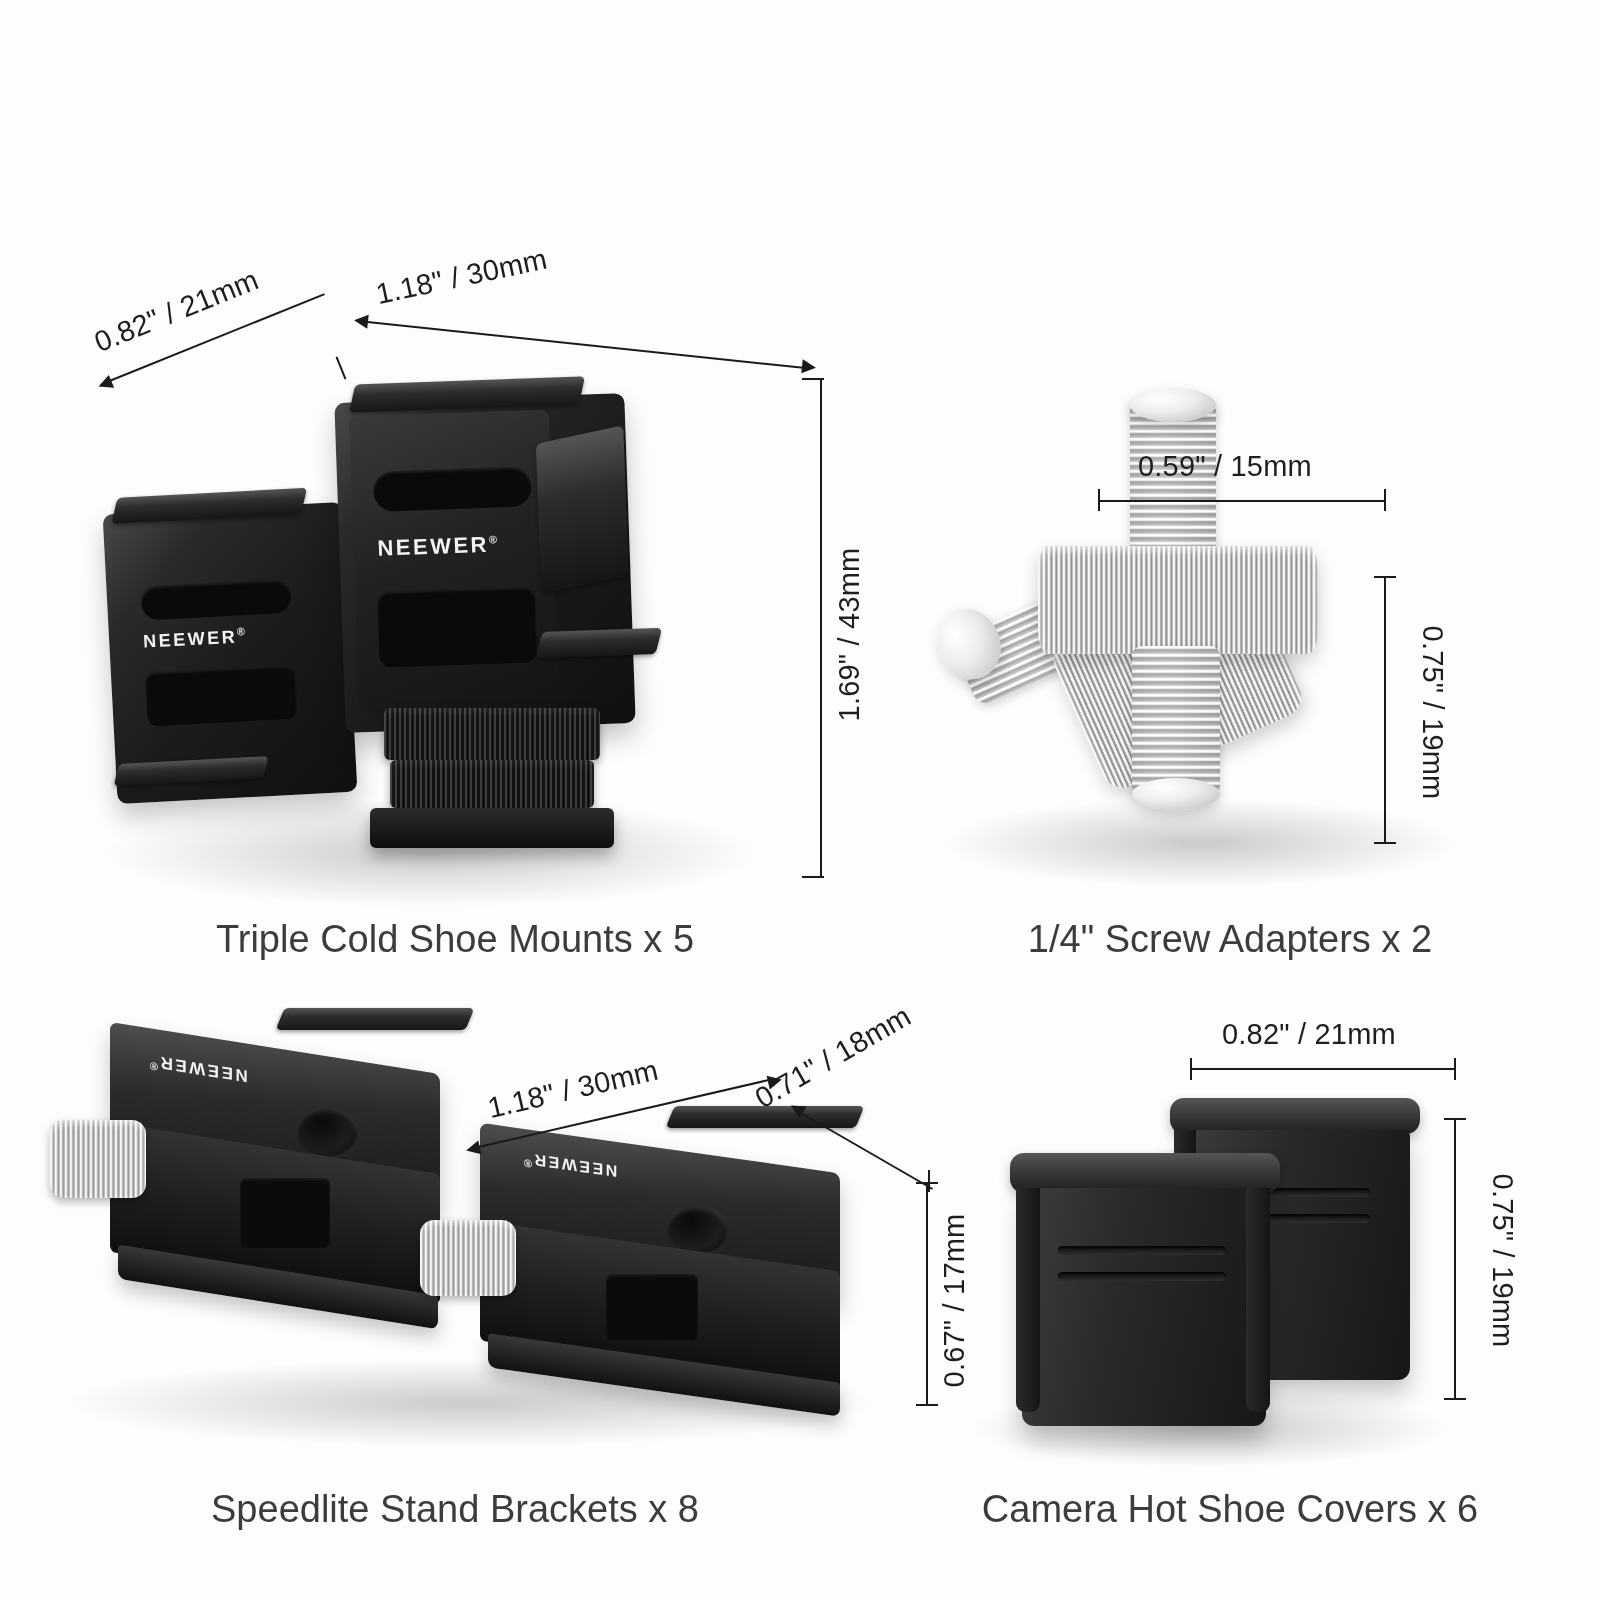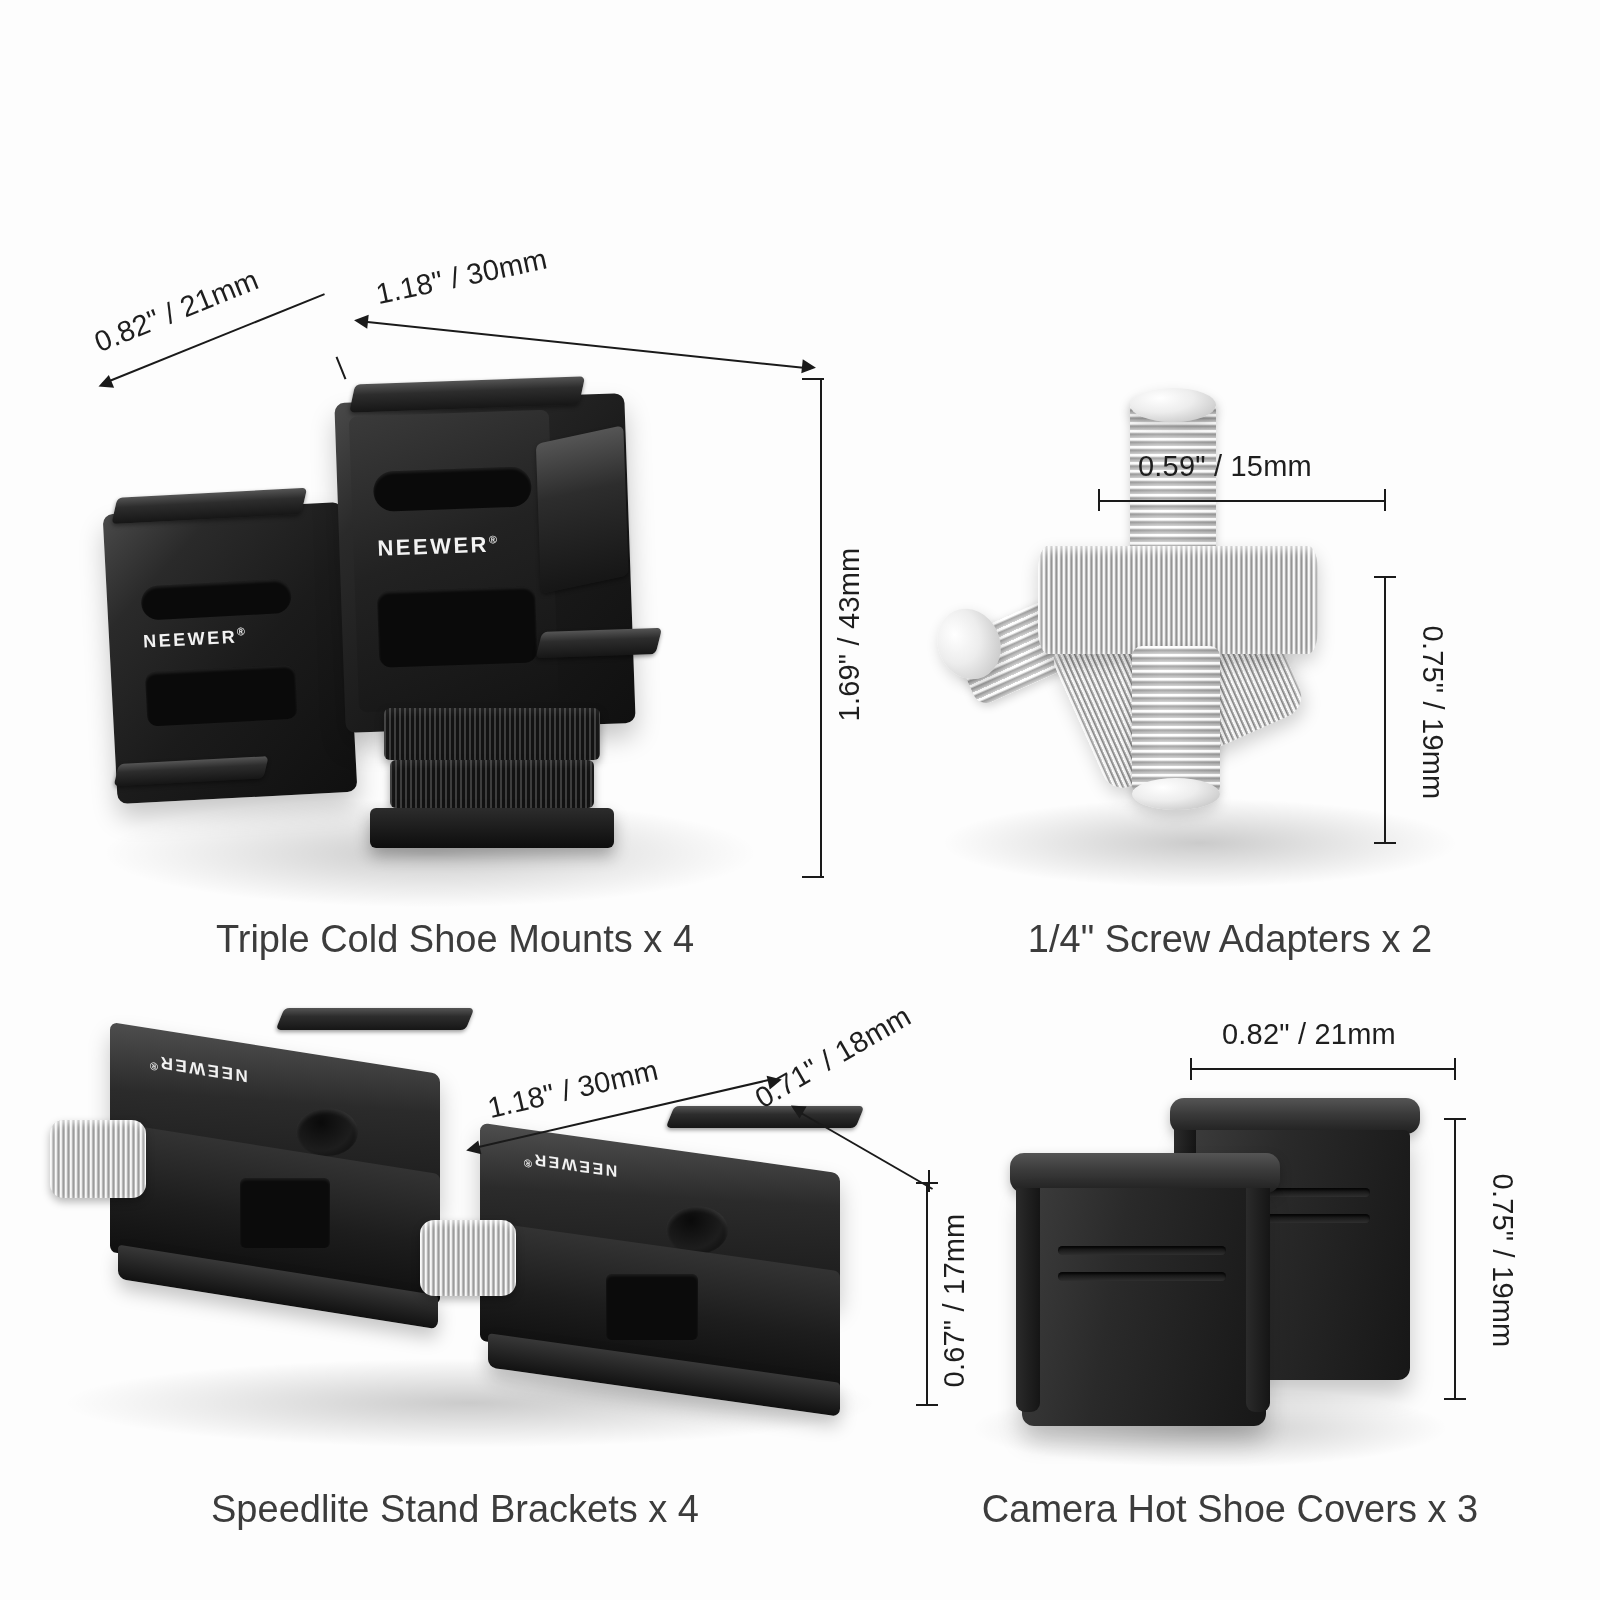--- a/index.html
+++ b/index.html
@@ -242,21 +242,21 @@
         <div class="dim-label" style="left:340px; top:0px; transform:rotate(-12deg); transform-origin:left bottom;">1.18" / 30mm</div>
       </div>
 
       <div>
         <div class="dim-line dim-v" style="left:780px; top:100px; height:500px;"></div>
         <div class="tick-h" style="left:762px; top:100px;"></div>
         <div class="tick-h" style="left:762px; top:598px;"></div>
         <div class="dim-label" style="left:723px; top:340px; transform:rotate(-90deg); transform-origin:center center;">1.69" / 43mm</div>
       </div>
 
-      <div class="caption" id="cap-tl">Triple Cold Shoe Mounts x 4</div>
+      <div class="caption" id="cap-tl">Triple Cold Shoe Mounts x 5</div>
     </div>
 
     <div class="quad" id="q-tr">
 
       <div class="prod">
         <div class="shadowblob" style="left:60px; top:520px; width:520px; height:90px;"></div>
 
         <div>
           <div class="chrome-shaft" style="left:78px; top:330px; width:150px; height:72px; transform:rotate(-24deg); border-radius:14px;"></div>
           <div class="chrome-disc" style="left:58px; top:330px; width:62px; height:72px; transform:rotate(-24deg);"></div>
@@ -337,21 +337,21 @@
         <div class="dim-label" style="left:726px; top:94px; transform:rotate(-30deg); transform-origin:left bottom;">0.71" / 18mm</div>
       </div>
 
       <div>
         <div class="dim-line dim-v" style="left:886px; top:194px; height:224px;"></div>
         <div class="tick-h" style="left:876px; top:194px;"></div>
         <div class="tick-h" style="left:876px; top:416px;"></div>
         <div class="dim-label" style="left:828px; top:296px; transform:rotate(-90deg); transform-origin:center center;">0.67" / 17mm</div>
       </div>
 
-      <div class="caption" id="cap-bl">Speedlite Stand Brackets x 4</div>
+      <div class="caption" id="cap-bl">Speedlite Stand Brackets x 8</div>
     </div>
 
     <div class="quad" id="q-br">
 
       <div class="prod">
         <div class="shadowblob" style="left:90px; top:400px; width:480px; height:80px;"></div>
 
         <div>
           <div class="cover-cap" style="left:290px; top:110px; width:250px; height:36px;"></div>
           <div class="cover-body" style="left:300px; top:142px; width:230px; height:250px;"></div>
@@ -377,17 +377,17 @@
         <div class="dim-label" style="left:342px; top:30px;">0.82" / 21mm</div>
       </div>
 
       <div>
         <div class="dim-line dim-v" style="left:574px; top:130px; height:282px;"></div>
         <div class="tick-h" style="left:564px; top:130px;"></div>
         <div class="tick-h" style="left:564px; top:410px;"></div>
         <div class="dim-label" style="left:536px; top:256px; transform:rotate(90deg); transform-origin:center center;">0.75" / 19mm</div>
       </div>
 
-      <div class="caption" id="cap-br">Camera Hot Shoe Covers x 3</div>
+      <div class="caption" id="cap-br">Camera Hot Shoe Covers x 6</div>
     </div>
 
   </div>
 </div>
 
 </body></html>

